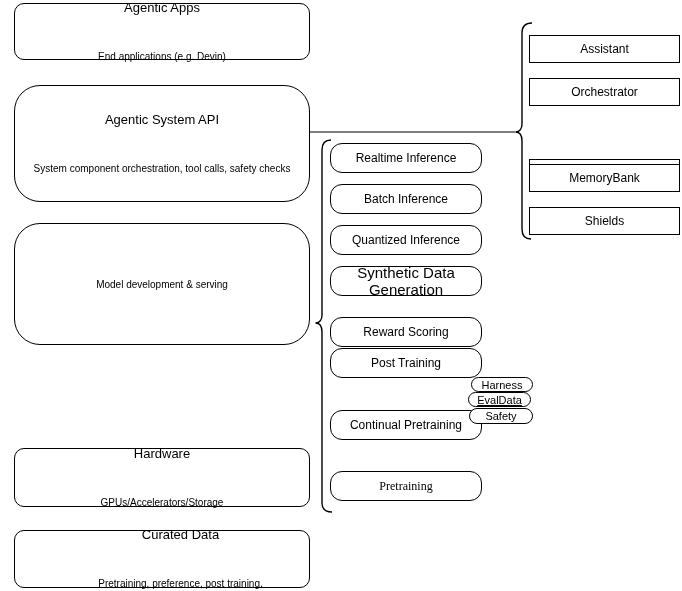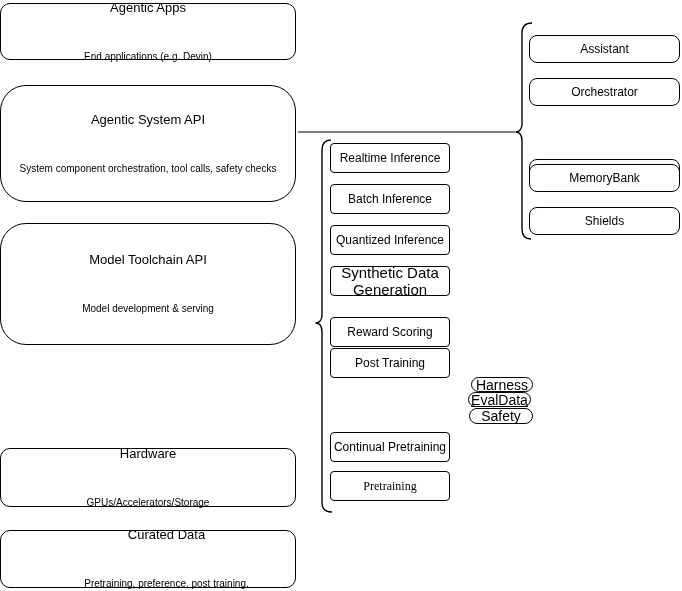--- a/index.html
+++ b/index.html
@@ -16,43 +16,43 @@
     position:absolute;
     box-sizing:border-box;
     background:#fff;
     border:1.5px solid #000;
     display:flex;
     flex-direction:column;
     align-items:center;
     justify-content:center;
     text-align:center;
   }
-  .stack-node{left:0;width:296px;gap:32px;}
+  .stack-node{left:14px;width:296px;gap:32px;}
   .r10{border-radius:10px;}
   .r26{border-radius:26px;}
   .node-title{font-size:13px;line-height:16px;}
   .node-sub{font-size:10px;line-height:14px;margin-top:2px;}
   .mid-node{
-    left:330px;width:120px;height:30px;
-    border-radius:4px;
+    left:330px;width:152px;height:30px;
+    border-radius:12px;
     font-size:12px;
     justify-content:center;
   }
   .right-node{
     left:529px;width:151px;height:28px;
-    border-radius:8px;
+    border-radius:0;
     font-size:12px;
   }
   .tag-oval{
     position:absolute;
     box-sizing:border-box;
     background:#fff;
     border:1.3px solid #000;
     border-radius:999px;
-    font-size:14px;
+    font-size:11px;
     display:flex;align-items:center;justify-content:center;
     z-index:5;
   }
 </style>
 </head>
 <body>
 
 <div id="canvas">
 
   <svg id="wires" viewBox="0 0 682 591" xmlns="http://www.w3.org/2000/svg">
@@ -70,21 +70,20 @@
     <div class="node-title">Agentic Apps</div>
     <div class="node-sub">End applications (e.g. Devin)</div>
   </div>
 
   <div class="node stack-node r26" style="top:85px;height:117px;">
     <div class="node-title">Agentic System API</div>
     <div class="node-sub">System component orchestration, tool calls, safety checks</div>
   </div>
 
   <div class="node stack-node r26" style="top:223px;height:122px;">
-    <div class="node-title">Model Toolchain API</div>
     <div class="node-sub">Model development &amp; serving</div>
   </div>
 
 
   <div class="node stack-node r10" style="top:448px;height:59px;">
     <div class="node-title">Hardware</div>
     <div class="node-sub">GPUs/Accelerators/Storage</div>
   </div>
 
   <div class="node stack-node r10" style="top:530px;height:58px;padding-left:37px;">
@@ -103,21 +102,21 @@
   </div>
   <div class="node mid-node" style="top:266px;">
     <span style="font-size:15px;">Synthetic Data Generation</span>
   </div>
   <div class="node mid-node" style="top:317px;">
     <span>Reward Scoring</span>
   </div>
   <div class="node mid-node" style="top:348px;">
     <span>Post Training</span>
   </div>
-  <div class="node mid-node" style="top:432px;justify-content:center;">
+  <div class="node mid-node" style="top:410px;justify-content:center;">
     <span>Continual Pretraining</span>
   </div>
   <div class="node mid-node" style="top:471px;font-family:Liberation Serif, serif;">
     <span>Pretraining</span>
   </div>
 
   <div class="tag-oval" style="left:471px;top:377px;width:62px;height:15px;">
     <span>Harness</span>
   </div>
   <div class="tag-oval" style="left:468px;top:392px;width:63px;height:15px;text-decoration:underline;">

